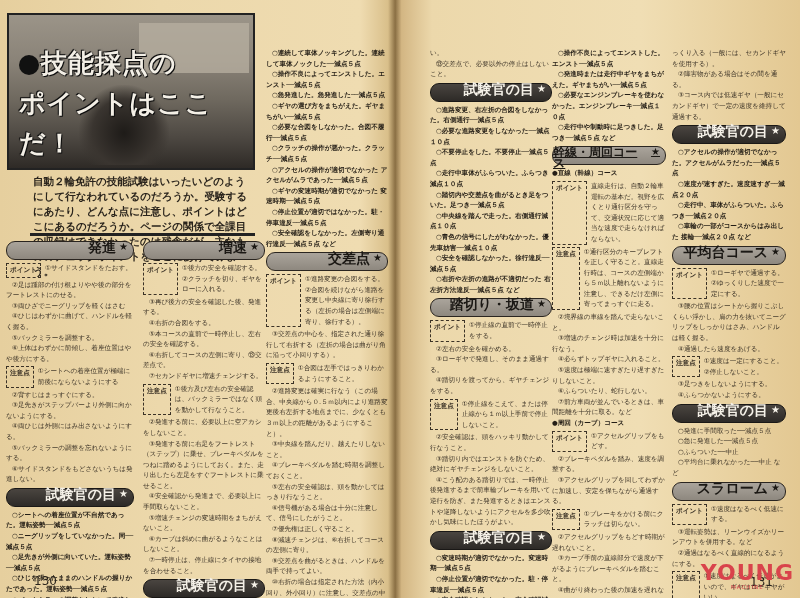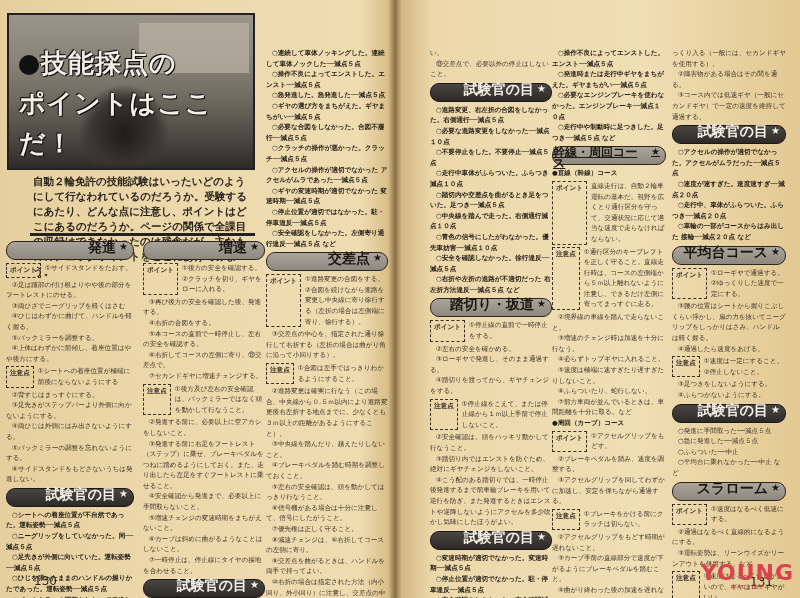--- a/index.html
+++ b/index.html
@@ -276,22 +276,22 @@
       <p>○ふらついた──中止</p>
       <p>○平均台に乗れなかった──中止 など</p>
       <div class="hdr">
           <span>スラローム</span>
           <span class="star">★</span>
         </div>
       <div class="tagrow">
           <span class="tag">ポイント</span>
           <span class="txt">①速度はなるべく低速にする。</span>
         </div>
+      <p>③運転姿勢は、リーンウイズかリーンアウトを併用する。など</p>
       <p>②通過はなるべく直線的になるようにする。</p>
-      <p>③運転姿勢は、リーンウイズかリーンアウトを併用する。など</p>
       <div class="tagrow">
           <span class="tag">注意点</span>
           <span class="txt">①速度はなるべく低速がよいので、ギヤはローギヤがいい。</span>
         </div>
 
     </div>
 
     <div class="pagenum" style="left:350px;top:575px;">131</div>
     <div class="brand">
       <div class="yg">YOUNG</div>

